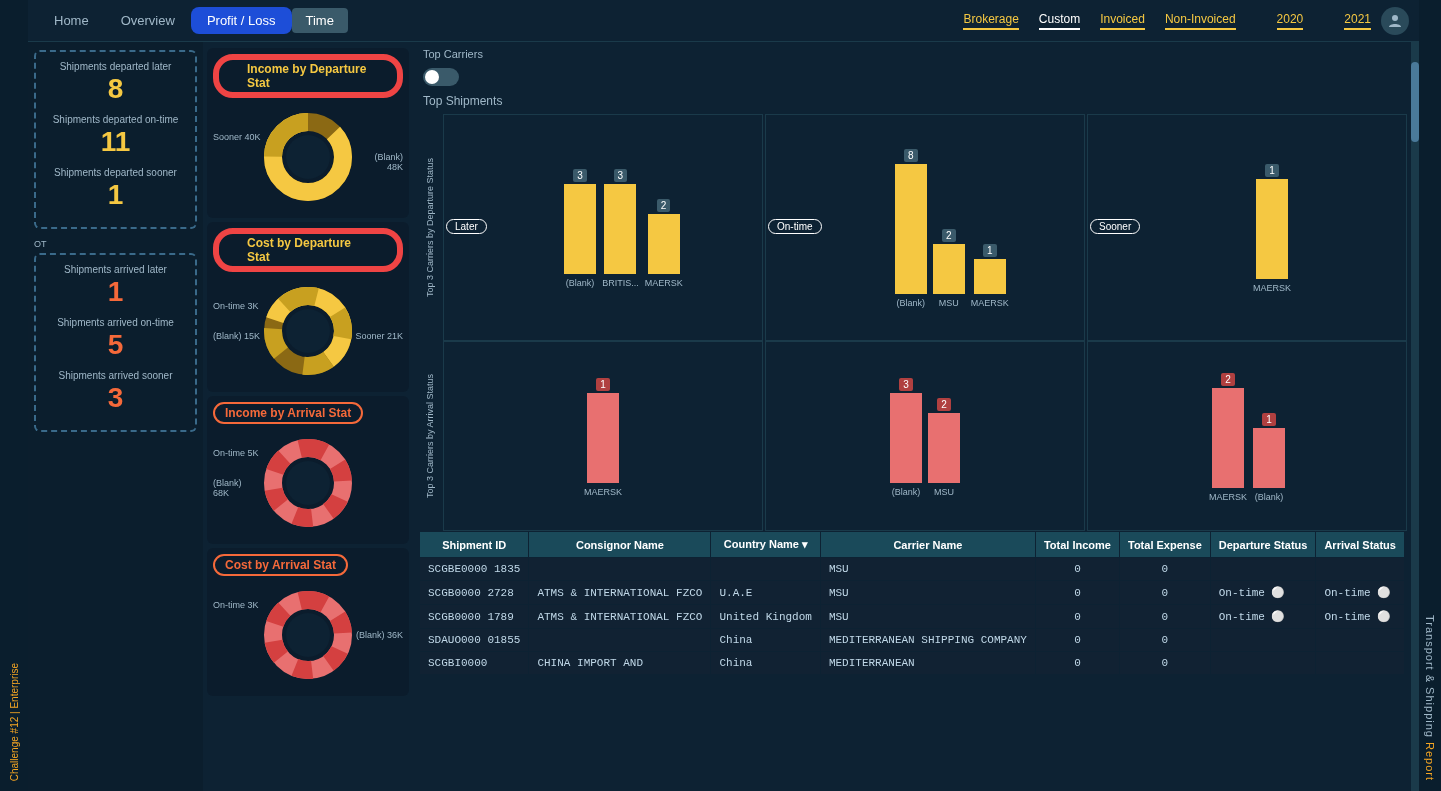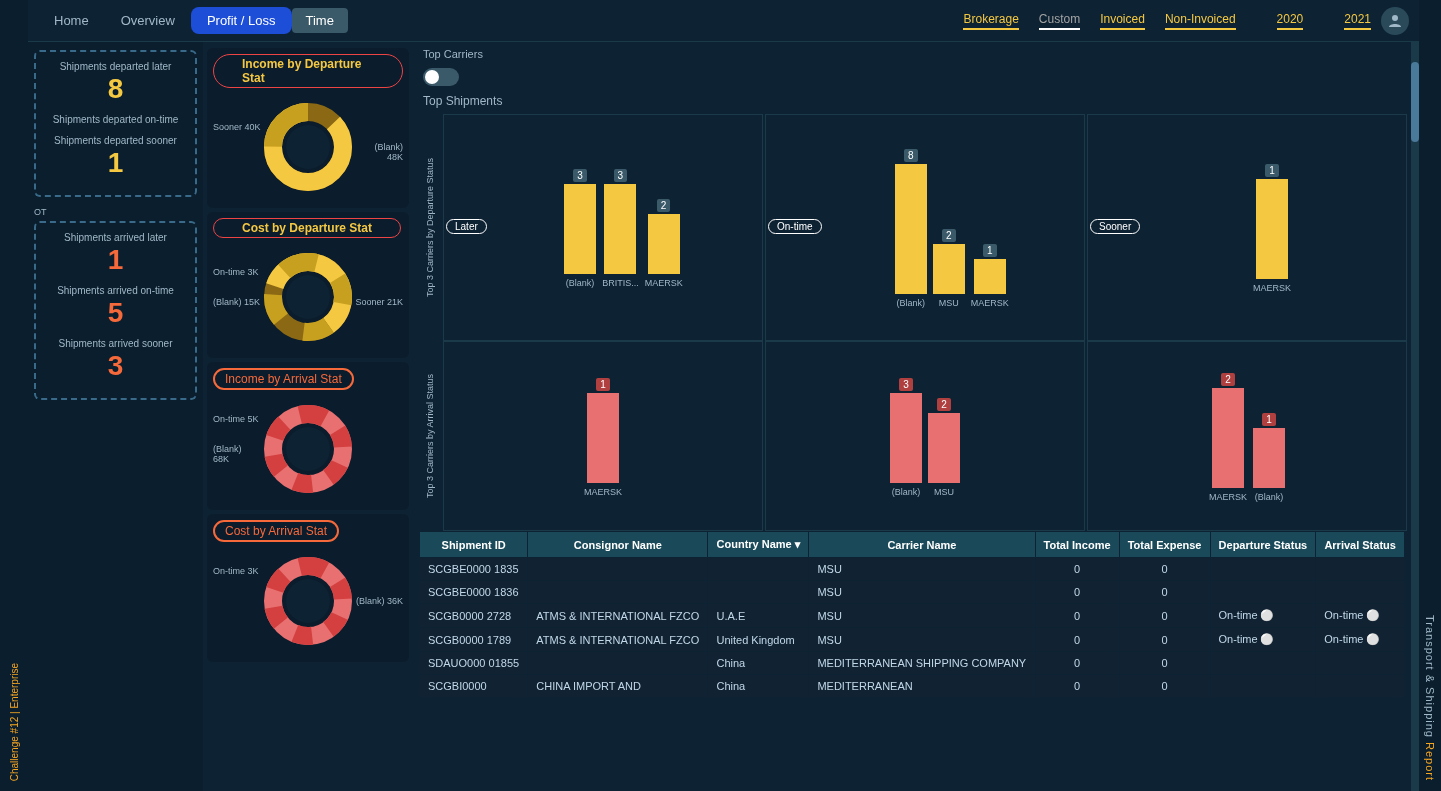--- a/index.html
+++ b/index.html
@@ -67,21 +67,21 @@
       gap: 20px;
       align-items: flex-end;
     }
     .nav-filter-item {
       font-size: 12px;
       color: #f5c842;
       border-bottom: 2px solid #f5c842;
       padding-bottom: 2px;
       cursor: pointer;
     }
-    .nav-filter-item.white { color: #a3a3a3; border-bottom-color: #fff; }
+    .nav-filter-item.white { color: #ffffff; border-bottom-color: #fff; }
     .nav-year { font-size: 12px; color: #f5c842; border-bottom: 2px solid #f5c842; padding-bottom: 2px; margin-left: 21px; }
     .nav-icon {
       width: 28px;
       height: 28px;
       border-radius: 50%;
       background: #2a4a5a;
       display: flex;
       align-items: center;
       justify-content: center;
       margin-left: 10px;
@@ -140,29 +140,29 @@
     }
     .chart-card {
       background: rgba(10,25,40,0.6);
       border-radius: 6px;
       padding: 6px;
     }
     .chart-title-yellow {
       font-size: 12px;
       font-weight: bold;
       color: #f5c842;
-      border: 1px solid #ef4444;
+      border: 6px solid #ef4444;
       border-radius: 20px;
       padding: 2px 28px;
       display: inline-block;
       margin-bottom: 4px;
     }
     .chart-title-orange {
       font-size: 12px;
-      font-weight: normal;
+      font-weight: bold;
       color: #f5693a;
       border: 2px solid #f5693a;
       border-radius: 20px;
       padding: 2px 10px;
       display: inline-block;
       margin-bottom: 4px;
     }
     .donut-area {
       display: flex;
       align-items: center;
@@ -341,20 +341,21 @@
       border: 1px solid #0d2233;
       font-size: 11px;
     }
     .data-table td {
       background: #112233;
       color: #c0d8e8;
       padding: 5px 8px;
       border: 1px solid #0d2233;
       text-align: left;
       font-size: 11px;
+      font-family: Liberation Mono, monospace;
     }
     .data-table td.center { text-align: center; }
 
     
     .sidebar-right {
       width: 22px;
       background: #0a1e2d;
       display: flex;
       flex-direction: column;
       align-items: center;
@@ -433,20 +434,21 @@
   <div class="body-layout">
 
     <div class="left-panel">
       <div class="stats-box">
         <div class="stat-item">
           <div class="stat-label">Shipments departed later</div>
           <div class="stat-value yellow">8</div>
         </div>
         <div class="stat-item">
           <div class="stat-label">Shipments departed on-time</div>
+          <div class="stat-value yellow">11</div>
         </div>
         <div class="stat-item">
           <div class="stat-label">Shipments departed sooner</div>
           <div class="stat-value yellow">1</div>
         </div>
       </div>
       <div class="label-ot">OT</div>
       <div class="stats-box">
         <div class="stat-item">
           <div class="stat-label">Shipments arrived later</div>
@@ -669,30 +671,20 @@
     <td>SCGBE0000 1835</td>
     <td></td>
     <td></td>
     <td>MSU</td>
     <td class="center">0</td>
     <td class="center">0</td>
     <td></td>
     <td></td>
   </tr>
               <tr>
-    <td>SCGBE0000 1836</td>
-    <td></td>
-    <td></td>
-    <td>MSU</td>
-    <td class="center">0</td>
-    <td class="center">0</td>
-    <td></td>
-    <td></td>
-  </tr>
-              <tr>
     <td>SCGB0000 2728</td>
     <td>ATMS &amp; INTERNATIONAL FZCO</td>
     <td>U.A.E</td>
     <td>MSU</td>
     <td class="center">0</td>
     <td class="center">0</td>
     <td>On-time ⚪</td>
     <td>On-time ⚪</td>
   </tr>
               <tr>

